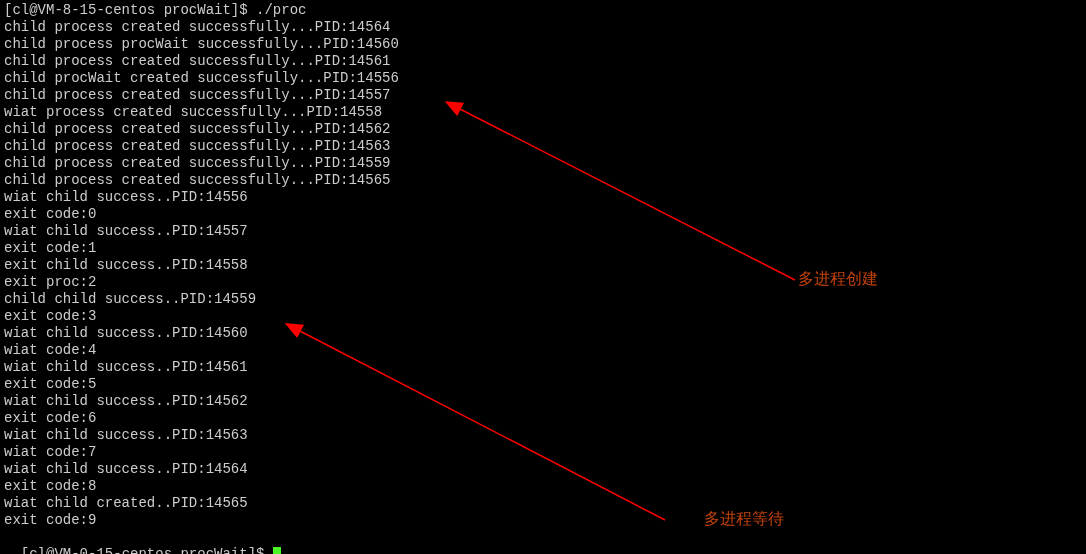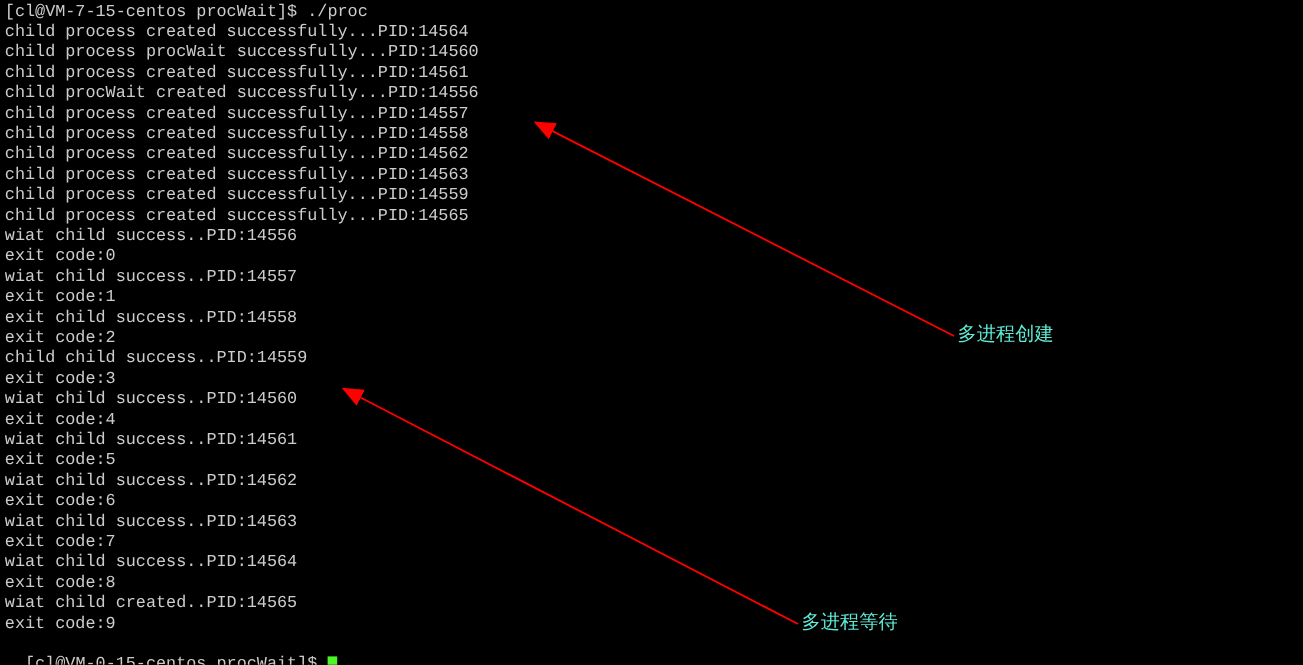--- a/index.html
+++ b/index.html
@@ -29,62 +29,62 @@
       display: inline-block;
       width: 8px;
       height: 14px;
       background: #4af626;
       vertical-align: text-bottom;
       position: relative;
       top: -1px;
     }
     .annotation {
       position: absolute;
-      color: #5eead4;
+      color: #c2410c;
       font-family: Liberation Sans, sans-serif;
       font-size: 16px;
       pointer-events: none;
     }
     .arrow-svg {
       position: absolute;
       pointer-events: none;
     }
   </style>
 </head>
 <body>
 
-<div class="line">[cl@VM-7-15-centos procWait]$ ./proc</div>
+<div class="line">[cl@VM-8-15-centos procWait]$ ./proc</div>
 
 <div class="line">child process created successfully...PID:14564</div>
 <div class="line">child process procWait successfully...PID:14560</div>
 <div class="line">child process created successfully...PID:14561</div>
 <div class="line">child procWait created successfully...PID:14556</div>
 <div class="line">child process created successfully...PID:14557</div>
-<div class="line">child process created successfully...PID:14558</div>
+<div class="line">wiat process created successfully...PID:14558</div>
 <div class="line">child process created successfully...PID:14562</div>
 <div class="line">child process created successfully...PID:14563</div>
 <div class="line">child process created successfully...PID:14559</div>
 <div class="line">child process created successfully...PID:14565</div>
 
 <div class="line">wiat child success..PID:14556</div>
 <div class="line">exit code:0</div>
 <div class="line">wiat child success..PID:14557</div>
 <div class="line">exit code:1</div>
 <div class="line">exit child success..PID:14558</div>
-<div class="line">exit code:2</div>
+<div class="line">exit proc:2</div>
 <div class="line">child child success..PID:14559</div>
 <div class="line">exit code:3</div>
 <div class="line">wiat child success..PID:14560</div>
-<div class="line">exit code:4</div>
+<div class="line">wiat code:4</div>
 <div class="line">wiat child success..PID:14561</div>
 <div class="line">exit code:5</div>
 <div class="line">wiat child success..PID:14562</div>
 <div class="line">exit code:6</div>
 <div class="line">wiat child success..PID:14563</div>
-<div class="line">exit code:7</div>
+<div class="line">wiat code:7</div>
 <div class="line">wiat child success..PID:14564</div>
 <div class="line">exit code:8</div>
 <div class="line">wiat child created..PID:14565</div>
 <div class="line">exit code:9</div>
 
 <div class="line">
   <span class="prompt">[cl@VM-0-15-centos procWait]$ </span><span class="cursor"></span>
 </div>
 
 <svg class="arrow-svg" style="left:0;top:0;width:1086px;height:554px;">
@@ -100,13 +100,13 @@
 
 <svg class="arrow-svg" style="left:0;top:0;width:1086px;height:554px;">
   <defs>
     <marker id="ah2" markerWidth="12" markerHeight="10" refX="2" refY="5" orient="auto">
       <polygon points="0 0, 12 5, 0 10" fill="#ff0000"></polygon>
     </marker>
   </defs>
   <line x1="665" y1="520" x2="298" y2="330" stroke="#ff0000" stroke-width="1.5" marker-end="url(#ah2)"></line>
 </svg>
 
-<div class="annotation" style="left:668px; top:510px;">多进程等待</div>
+<div class="annotation" style="left:704px; top:510px;">多进程等待</div>
 
 </body></html>

